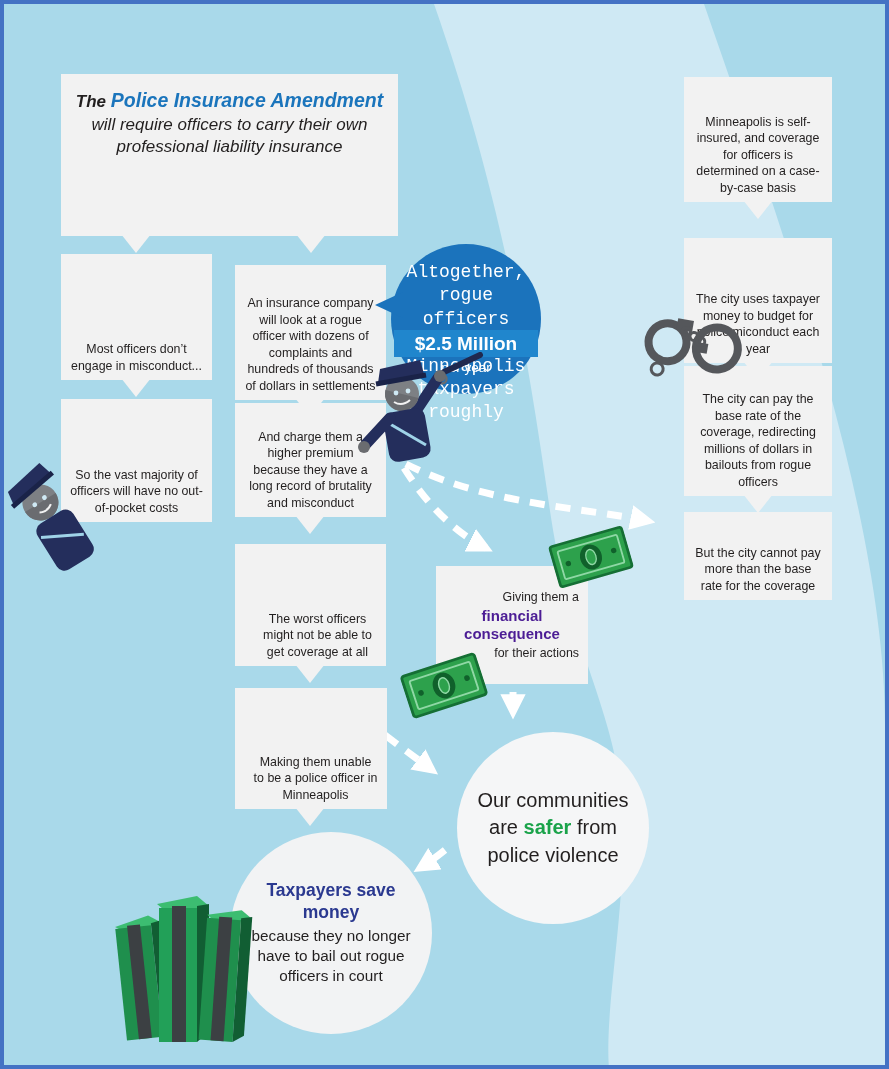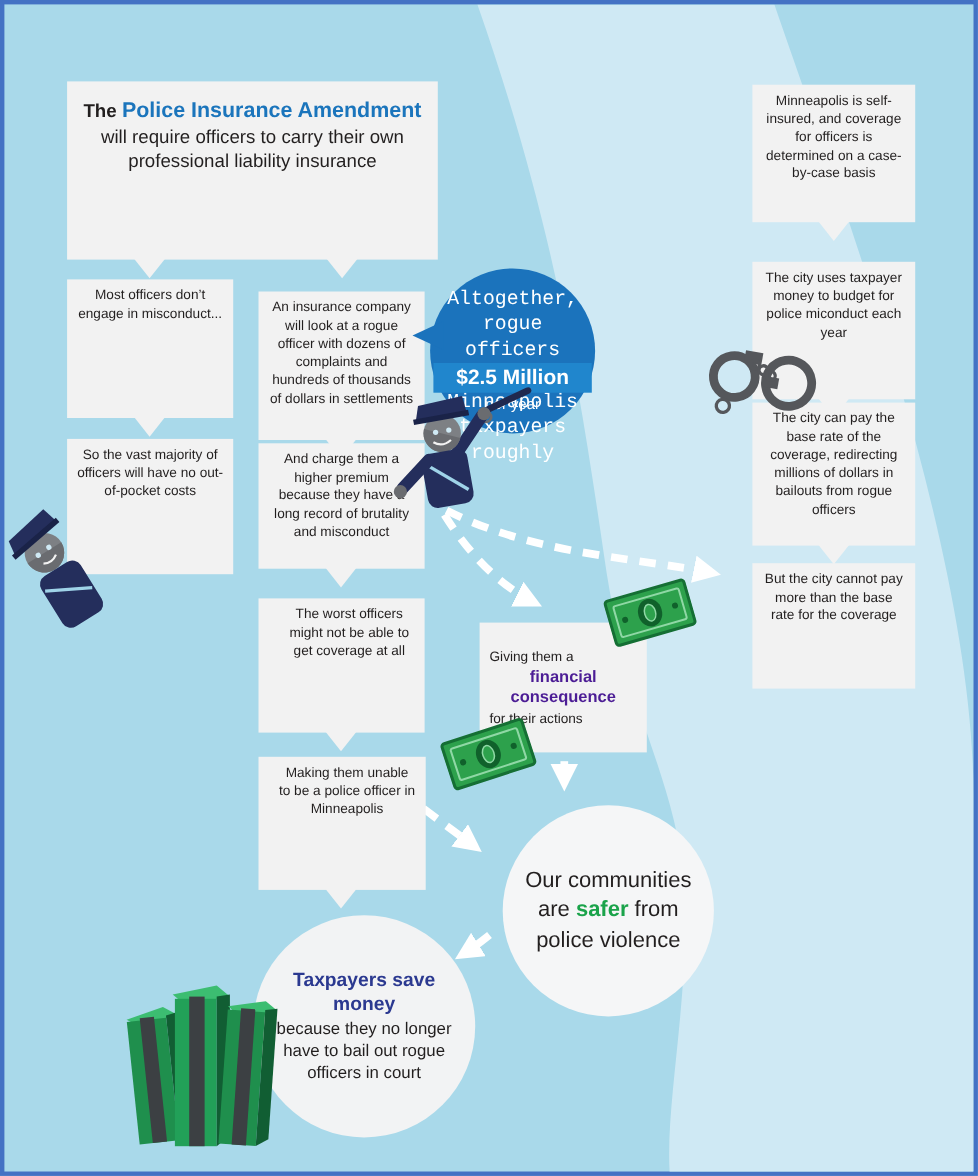--- a/index.html
+++ b/index.html
@@ -1,23 +1,23 @@
 <!DOCTYPE html>
 <html><head>
 <meta charset="utf-8">
 <style>
   html,body{margin:0;padding:0;background:#e8eef4;}
   .canvas{position:relative;width:889px;height:1069px;background:#a9d9ea;
     border:4px solid #4472c4;box-sizing:border-box;overflow:hidden;
     font-family:"Liberation Sans",sans-serif;color:#221f1f;}
-  .box{position:absolute;background:#f2f2f2;display:flex;align-items:flex-start;justify-content:center;
+  .box{position:absolute;background:#f2f2f2;display:flex;align-items:flex-end;justify-content:center;
     text-align:center;font-size:12.4px;line-height:1.33;padding:6px 9px;box-sizing:border-box;z-index:2;}
   .tail{position:absolute;bottom:-17px;width:0;height:0;border-left:15px solid transparent;
     border-right:15px solid transparent;border-top:19px solid #f2f2f2;}
-  .intro{font-size:17px;line-height:1.32;padding:14px 14px;align-items:flex-start;z-index:2;}
+  .intro{font-size:17px;line-height:1.32;padding:14px 14px;align-items:flex-start;z-index:2;font-style:italic;}
   .intro .bold{font-weight:bold;}
   .hl-blue{color:#1b75bc;font-weight:bold;font-size:19.5px;}
   .bubble{position:absolute;left:387px;top:240px;width:150px;height:150px;border-radius:50%;
     background:#1b73bc;color:#fff;z-index:2;}
   .bubble-tail{position:absolute;left:-16px;top:48px;width:0;height:0;
     border-top:13px solid transparent;border-bottom:13px solid transparent;border-right:28px solid #1b73bc;}
   .bubble .lead{position:absolute;top:17px;left:7px;right:7px;font-size:18px;line-height:1.3;text-align:center;font-family:Liberation Mono, monospace;}
   .bubble .strip{position:absolute;left:3px;right:3px;top:86px;height:27px;background:#2086cd;
     display:flex;align-items:center;justify-content:center;font-size:19px;font-weight:bold;}
   .bubble .per{position:absolute;left:0;right:0;top:116px;text-align:center;font-size:13.5px;}
@@ -100,21 +100,21 @@
     <i class="tail" style="left:59px"></i>
   </div>
   <div class="box" style="left:680px;top:218px;width:148px;height:125px;margin-top:16px;">
     <div>The city uses taxpayer money to budget for police miconduct each year</div>
     <i class="tail" style="left:59px"></i>
   </div>
   <div class="box" style="left:680px;top:362px;width:148px;height:130px;">
     <div>The city can pay the base rate of the coverage, redirecting millions of dollars in bailouts from rogue officers</div>
     <i class="tail" style="left:59px"></i>
   </div>
-  <div class="box" style="left:680px;top:508px;width:148px;height:114px;">
+  <div class="box" style="left:680px;top:508px;width:148px;height:88px;">
     <div>But the city cannot pay more than the base rate for the coverage</div>
   </div>
 
   <div class="bubble">
     <i class="bubble-tail"></i>
     <div class="lead">Altogether, rogue officers cost Minneapolis taxpayers roughly</div>
     <div class="strip">$2.5 Million</div>
     <div class="per">per year</div>
   </div>
 

